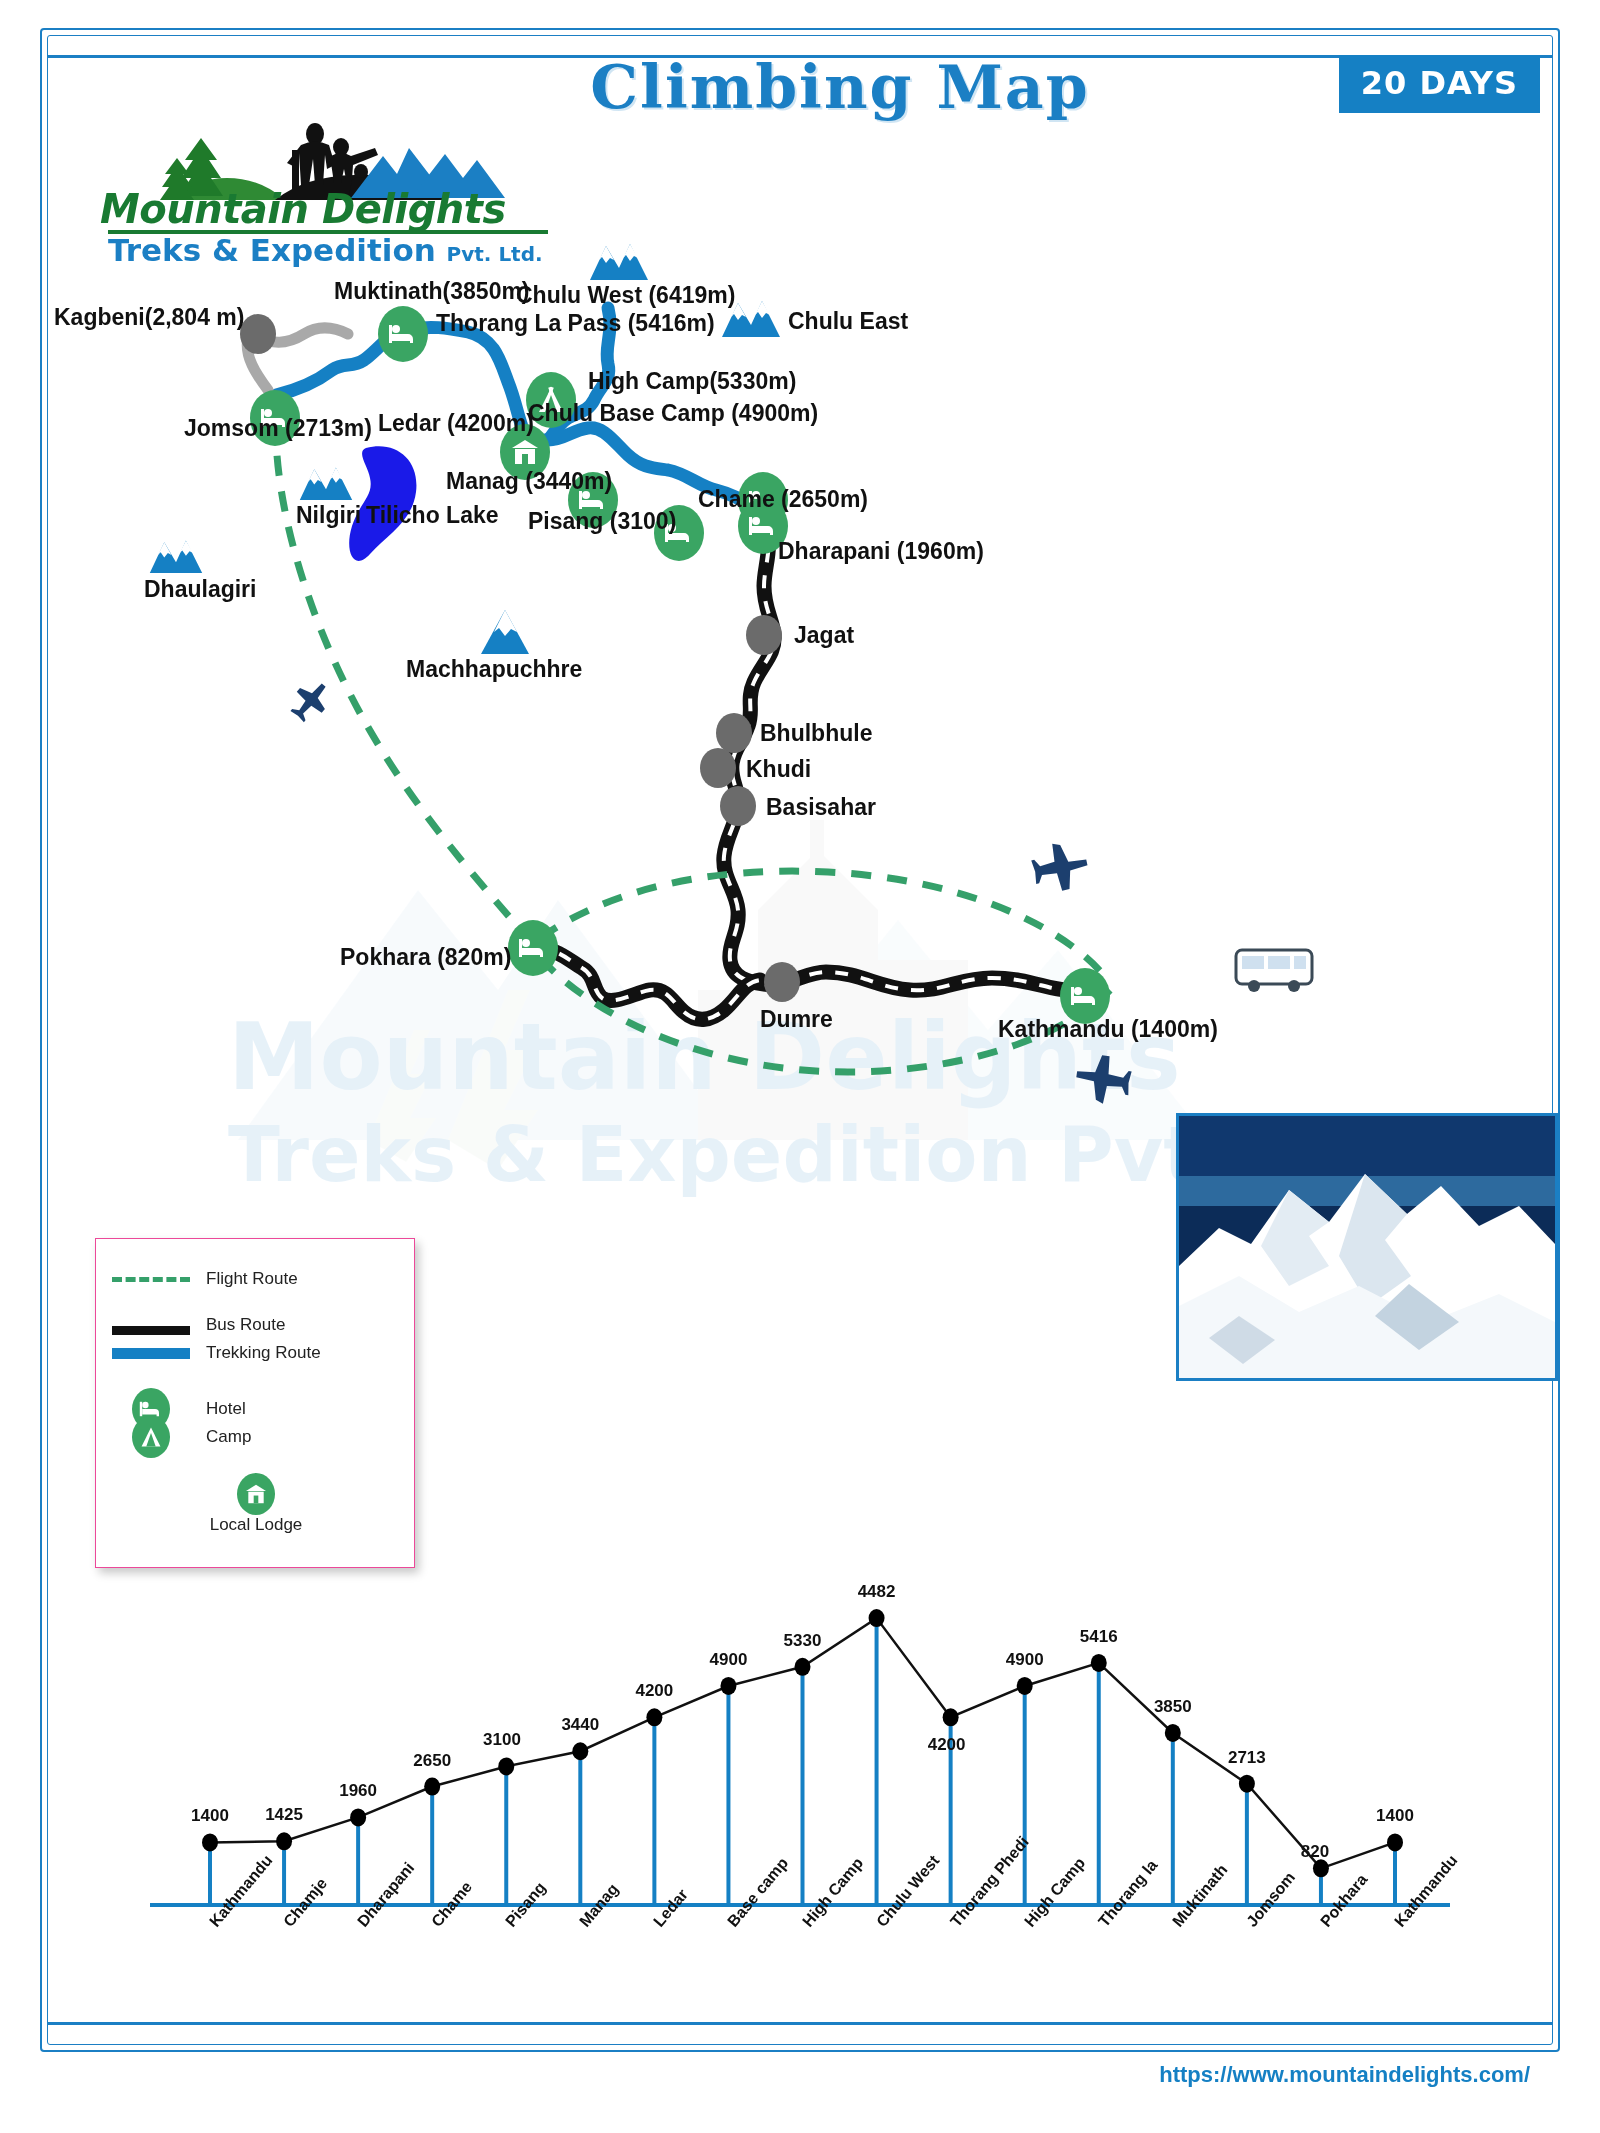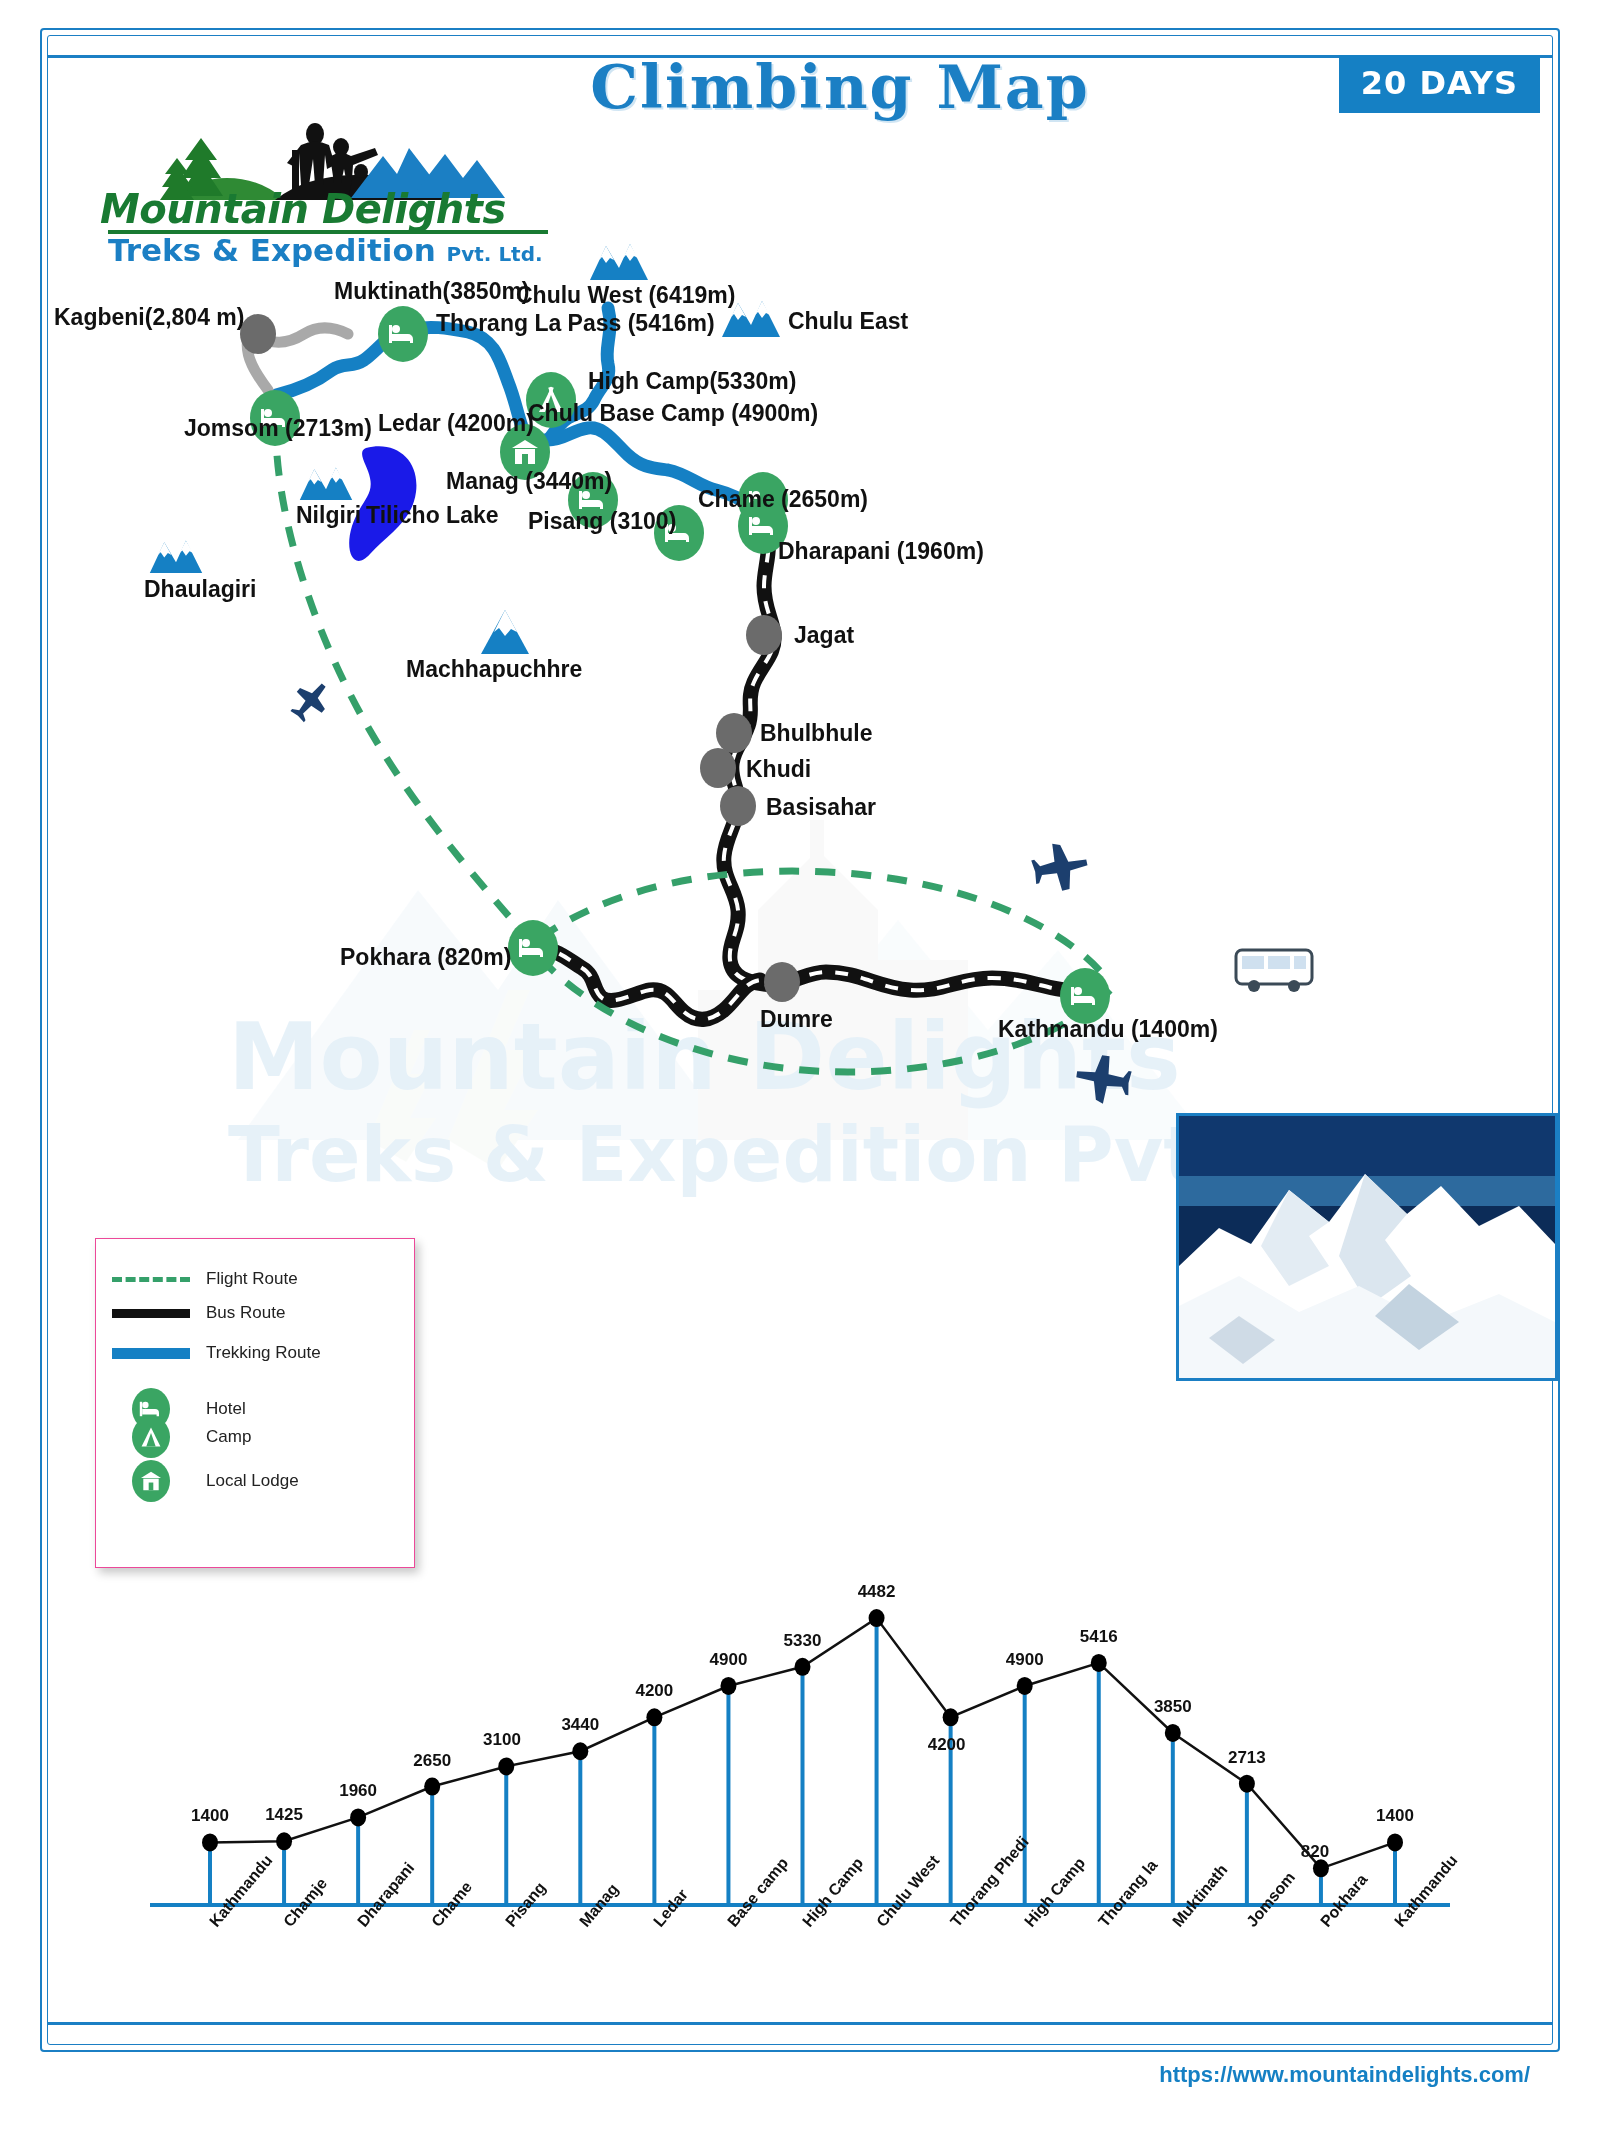--- a/index.html
+++ b/index.html
@@ -499,21 +499,21 @@
 
   <div id="legend">
 
     <div class="legend-row" style="top:18px;">
       <div class="legend-key">
           <div class="key-flight"></div>
         </div>
       <div class="legend-text">Flight Route</div>
     </div>
 
-    <div class="legend-row" style="top:52px;">
+    <div class="legend-row" style="top:52px;align-items:flex-end;">
       <div class="legend-key">
           <div class="key-bus"></div>
         </div>
       <div class="legend-text">Bus Route</div>
     </div>
 
     <div class="legend-row" style="top:92px;">
       <div class="legend-key">
           <div class="key-trek"></div>
         </div>
@@ -538,21 +538,21 @@
         <div class="key-icon">
           <svg width="22" height="22" viewBox="0 0 28 28">
             <path d="M14 2 L26 26 H2 Z" fill="#fff"></path>
             <path d="M14 9 L20 26 H8 Z" fill="#3aa563"></path>
           </svg>
         </div>
       </div>
       <div class="legend-text">Camp</div>
     </div>
 
-    <div class="legend-row" style="top:220px;">
+    <div class="legend-row" style="top:234px;flex-direction:column;">
       <div class="legend-key">
         <div class="key-icon">
           <svg width="22" height="20" viewBox="0 0 28 26">
             <path d="M1 9 L14 1 L27 9 Z" fill="#fff"></path>
             <rect x="4" y="10" width="20" height="15" fill="#fff"></rect>
             <rect x="11" y="15" width="6" height="10" fill="#3aa563"></rect>
           </svg>
         </div>
       </div>
       <div class="legend-text">Local Lodge</div>

